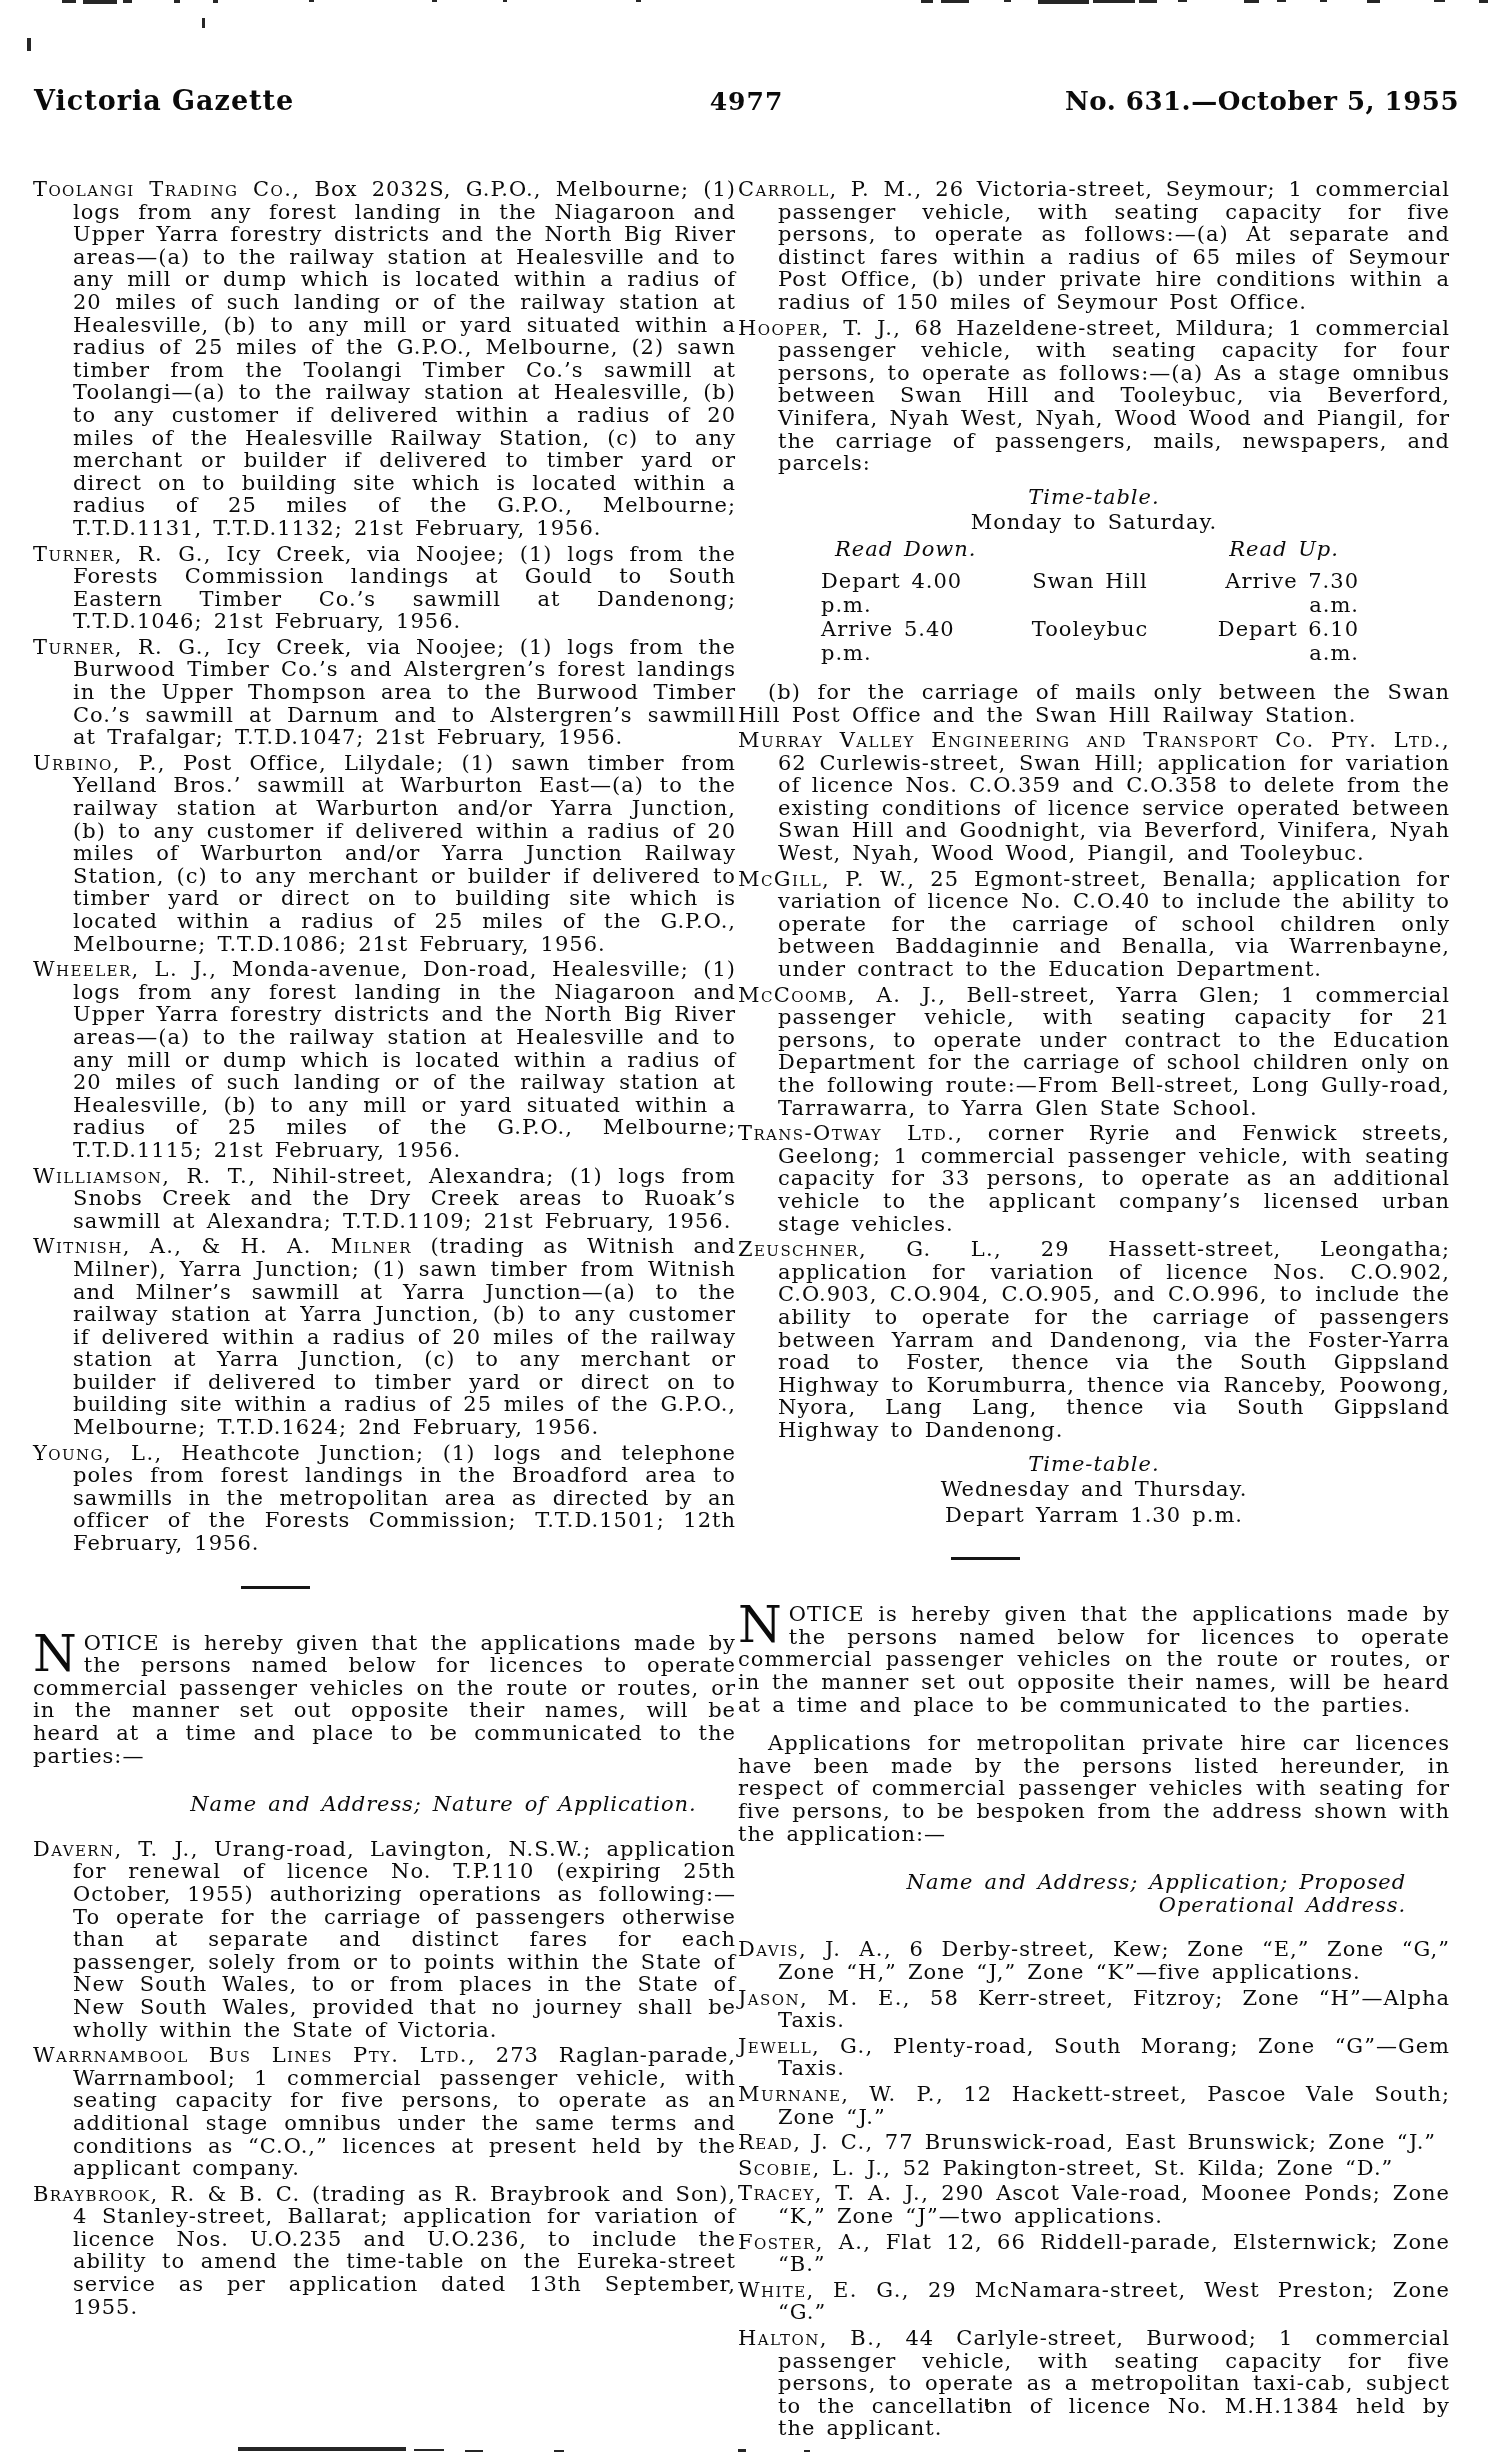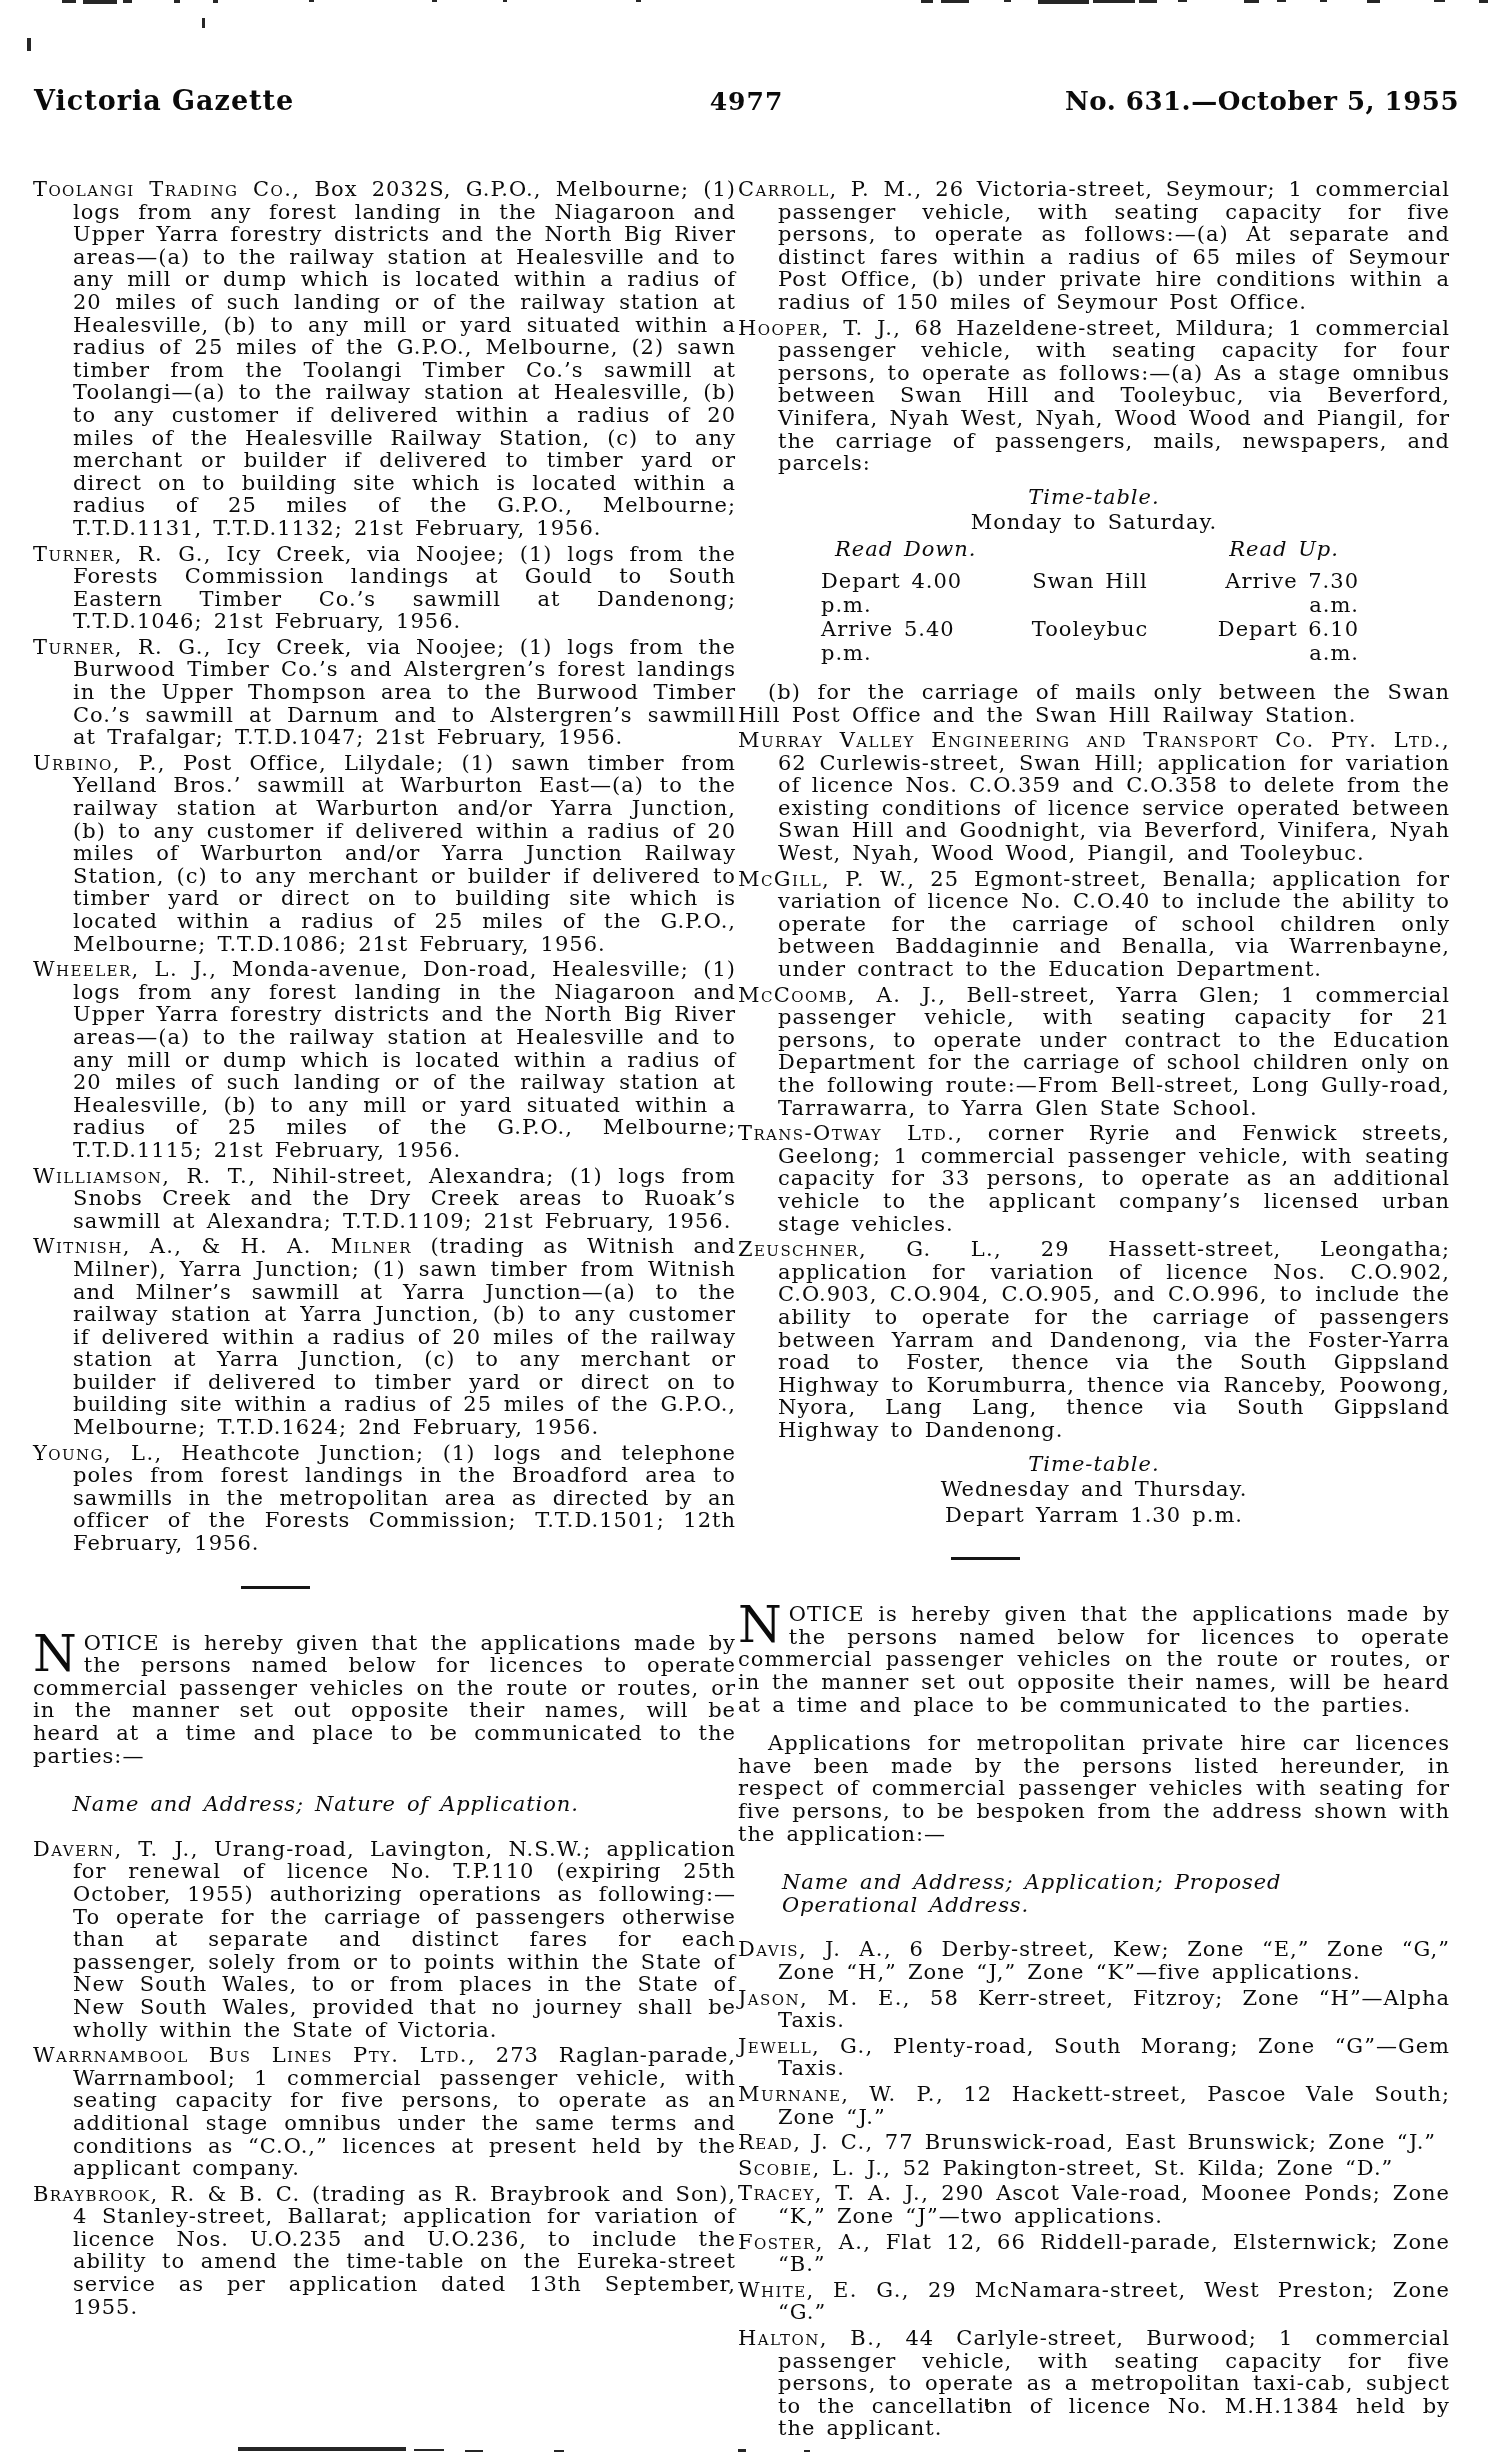--- a/index.html
+++ b/index.html
@@ -40,21 +40,21 @@
   }
   .sc { font-variant: small-caps; letter-spacing: 1.4px; }
 
   p.notice { margin: 36px 0 0 0; text-align: justify; }
   .dropcap {
     float: left; font-size: 50px; line-height: 40px;
     padding: 2px 7px 0 0; letter-spacing: 0;
   }
 
   p.heading {
-    margin: 26px auto 22px auto; text-align: left;
+    margin: 26px auto 22px auto; text-align: right;
     font-style: italic; max-width: 624px; letter-spacing: 0.9px;
   }
   p.center { text-align: center; margin: 3px 0; }
   p.center.italic { font-style: italic; margin-top: 11px; }
   p.para-indent { text-indent: 30px; margin: 16px 0 3px 0; text-align: justify; }
 
   .divider-wrap { text-align: center; margin: 22px 0 28px 0; position: relative; left: -109px; }
   .divider { display: inline-block; width: 69px; border-top: 3px solid #151515; vertical-align: middle; }
 
   .timetable { margin: 2px 0 4px 0; }

